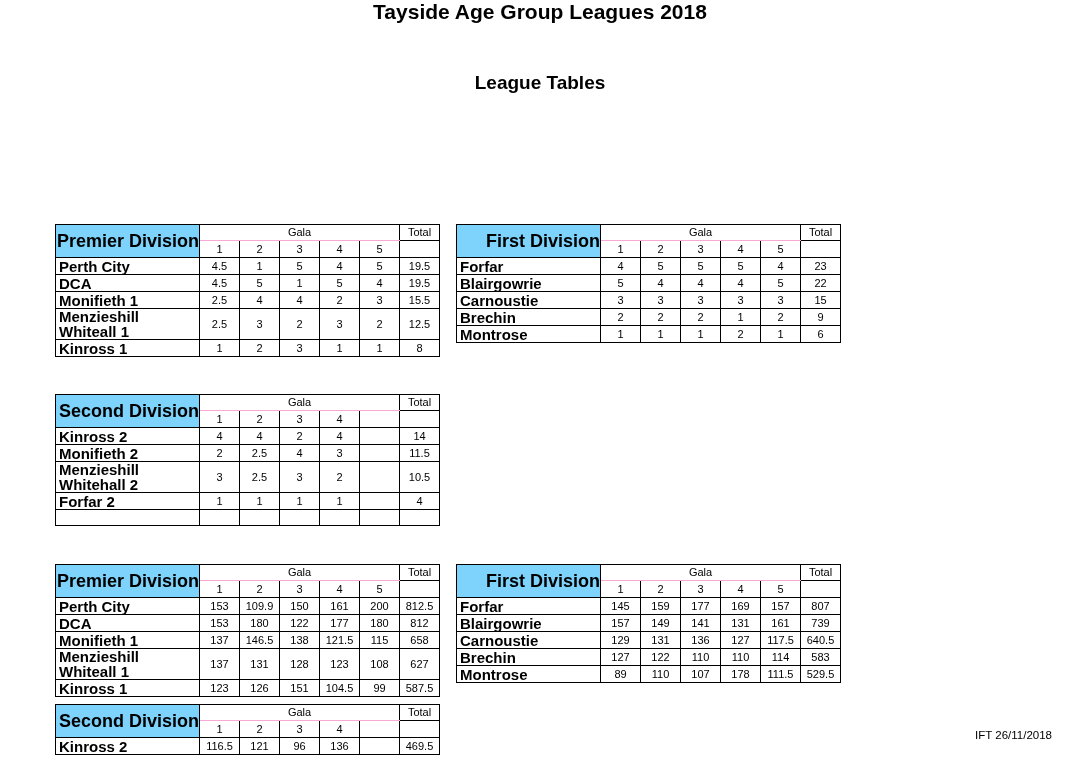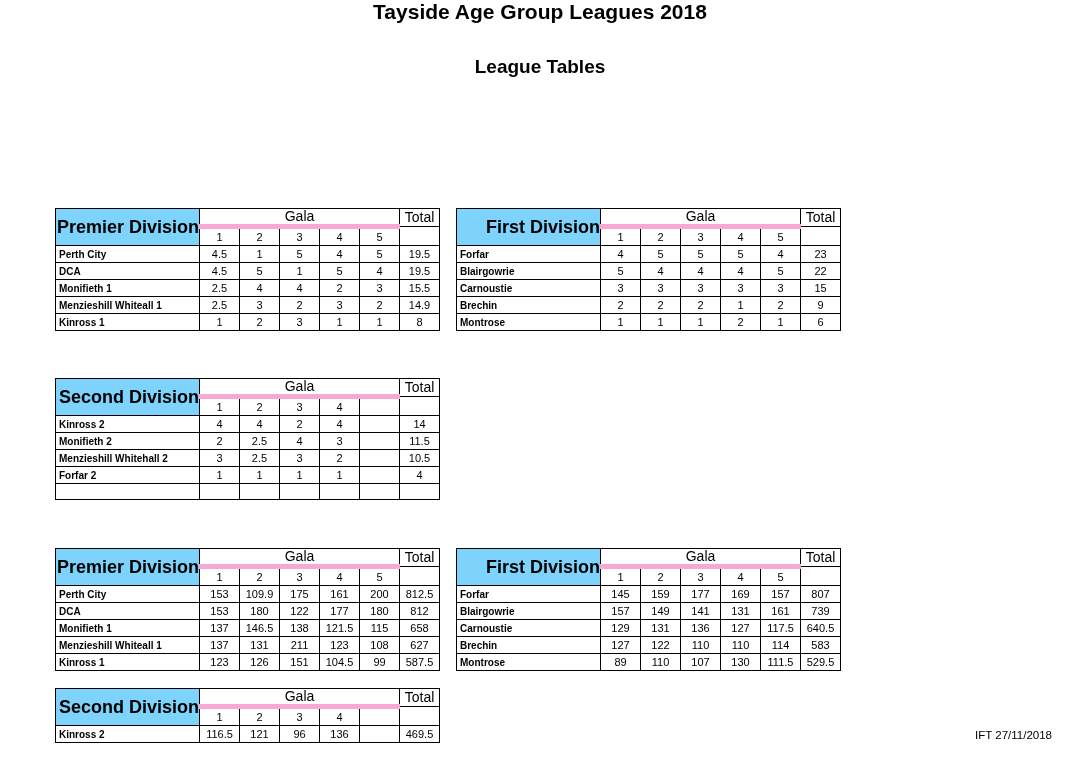--- a/index.html
+++ b/index.html
@@ -17,21 +17,21 @@
   }
   .page-title {
     text-align: center;
     font-size: 21px;
     font-weight: bold;
   }
   .page-subtitle {
     text-align: center;
     font-size: 19px;
     font-weight: bold;
-    margin-top: 32px;
+    margin-top: 48px;
   }
   .tables-area {
     position: relative;
     margin-top: 22px;
   }
   .lt {
     position: absolute;
     border-collapse: collapse;
     font-size: 11px;
     table-layout: fixed;
@@ -47,35 +47,35 @@
     background: #ffffff;
   }
   .lt .div-name {
     background: #7dd3fc;
     font-weight: bold;
     font-size: 18px;
     text-align: right;
     height: 22px;
   }
   .lt .gala-head {
-    font-size: 14px;
+    font-size: 11px;
     text-align: center;
     height: 14px;
-    border-bottom: 5px solid #f9a8d4;
+    border-bottom: 1px solid #f9a8d4;
   }
   .lt .total-head {
-    font-size: 14px;
+    font-size: 11px;
     text-align: center;
     height: 14px;
   }
   .lt .team {
     text-align: left;
     font-weight: bold;
     padding-left: 3px;
-    font-size: 10px;
+    font-size: 15px;
   }
   .lt .emptyrow td {
     height: 15px;
   }
   .lt col.c-team { width: 144px; }
   .lt col.c-g { width: 40px; }
   .lt col.c-tot { width: 40px; }
 
   .footer {
     position: absolute;
@@ -143,21 +143,21 @@
         <td>3</td>
         <td>15.5</td>
       </tr>
       <tr>
         <td class="team">Menzieshill Whiteall 1</td>
         <td>2.5</td>
         <td>3</td>
         <td>2</td>
         <td>3</td>
         <td>2</td>
-        <td>14.9</td>
+        <td>12.5</td>
       </tr>
       <tr>
         <td class="team">Kinross 1</td>
         <td>1</td>
         <td>2</td>
         <td>3</td>
         <td>1</td>
         <td>1</td>
         <td>8</td>
       </tr>
@@ -329,21 +329,21 @@
         <td>2</td>
         <td>3</td>
         <td>4</td>
         <td>5</td>
         <td></td>
       </tr>
       <tr>
         <td class="team">Perth City</td>
         <td>153</td>
         <td>109.9</td>
-        <td>175</td>
+        <td>150</td>
         <td>161</td>
         <td>200</td>
         <td>812.5</td>
       </tr>
       <tr>
         <td class="team">DCA</td>
         <td>153</td>
         <td>180</td>
         <td>122</td>
         <td>177</td>
@@ -356,21 +356,21 @@
         <td>146.5</td>
         <td>138</td>
         <td>121.5</td>
         <td>115</td>
         <td>658</td>
       </tr>
       <tr>
         <td class="team">Menzieshill Whiteall 1</td>
         <td>137</td>
         <td>131</td>
-        <td>211</td>
+        <td>128</td>
         <td>123</td>
         <td>108</td>
         <td>627</td>
       </tr>
       <tr>
         <td class="team">Kinross 1</td>
         <td>123</td>
         <td>126</td>
         <td>151</td>
         <td>104.5</td>
@@ -438,21 +438,21 @@
         <td>110</td>
         <td>110</td>
         <td>114</td>
         <td>583</td>
       </tr>
       <tr>
         <td class="team">Montrose</td>
         <td>89</td>
         <td>110</td>
         <td>107</td>
-        <td>130</td>
+        <td>178</td>
         <td>111.5</td>
         <td>529.5</td>
       </tr>
     </tbody>
   </table>
 
   <table class="lt" style="left:55px; top:588px;">
     <colgroup>
         <col class="c-team">
         <col class="c-g">
@@ -484,13 +484,13 @@
         <td>136</td>
         <td></td>
         <td>469.5</td>
       </tr>
 
     </tbody>
   </table>
 
 </div>
 
-<div class="footer">IFT 27/11/2018</div>
+<div class="footer">IFT 26/11/2018</div>
 
 </body></html>

